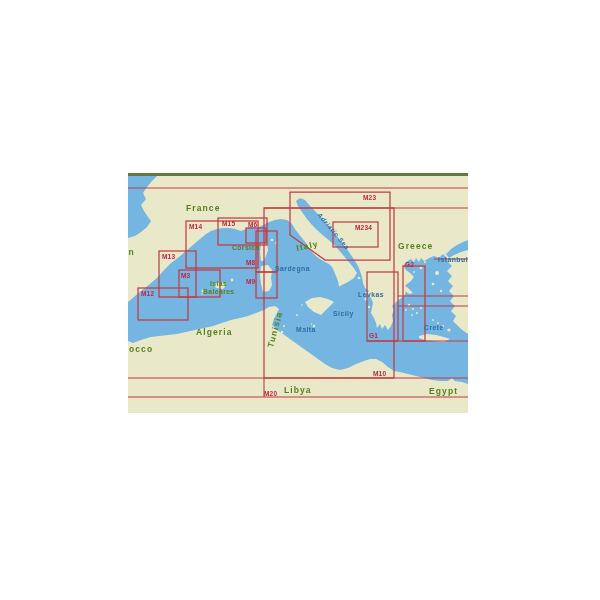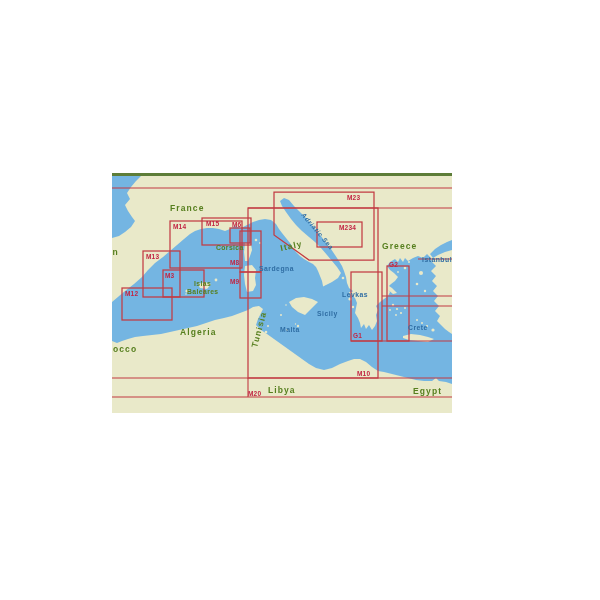--- a/index.html
+++ b/index.html
@@ -1,18 +1,18 @@
 <!DOCTYPE html>
 <html style="--sea: #74b5e2; --land: #e9e9c9; --red: #c23b43; --red-text: #c22543; --green-text: #567f1e; --blue-text: #2f6da3; --border-green: #5d7d38;"><head>
 <meta charset="utf-8">
 <style>
   html,body{margin:0;padding:0;background:#fff;}
   .page{position:relative;width:600px;height:600px;background:#ffffff;overflow:hidden;
         font-family:"Liberation Sans",sans-serif;}
-  .map{position:absolute;left:112px;top:173px;width:340px;height:172px;}
+  .map{position:absolute;left:128px;top:173px;width:340px;height:172px;}
   svg{display:block;}
   .landbg{fill:var(--land,#e9e9c9);}
   .sea{fill:var(--sea,#74b5e2);}
   .isle{fill:var(--land,#e9e9c9);}
   .topborder{fill:var(--border-green,#5d7d38);}
   .cbox{fill:none;stroke:var(--red,#c23b43);stroke-width:1.25;}
   .cline{stroke:var(--red,#c23b43);stroke-width:1.1;fill:none;}
   text{font-family:"Liberation Sans",sans-serif;}
   .t-country{fill:var(--green-text,#567f1e);font-weight:bold;font-size:8.5px;letter-spacing:1.1px;}
   .t-country-sm{fill:var(--green-text,#567f1e);font-weight:bold;font-size:6.8px;letter-spacing:0.4px;}

